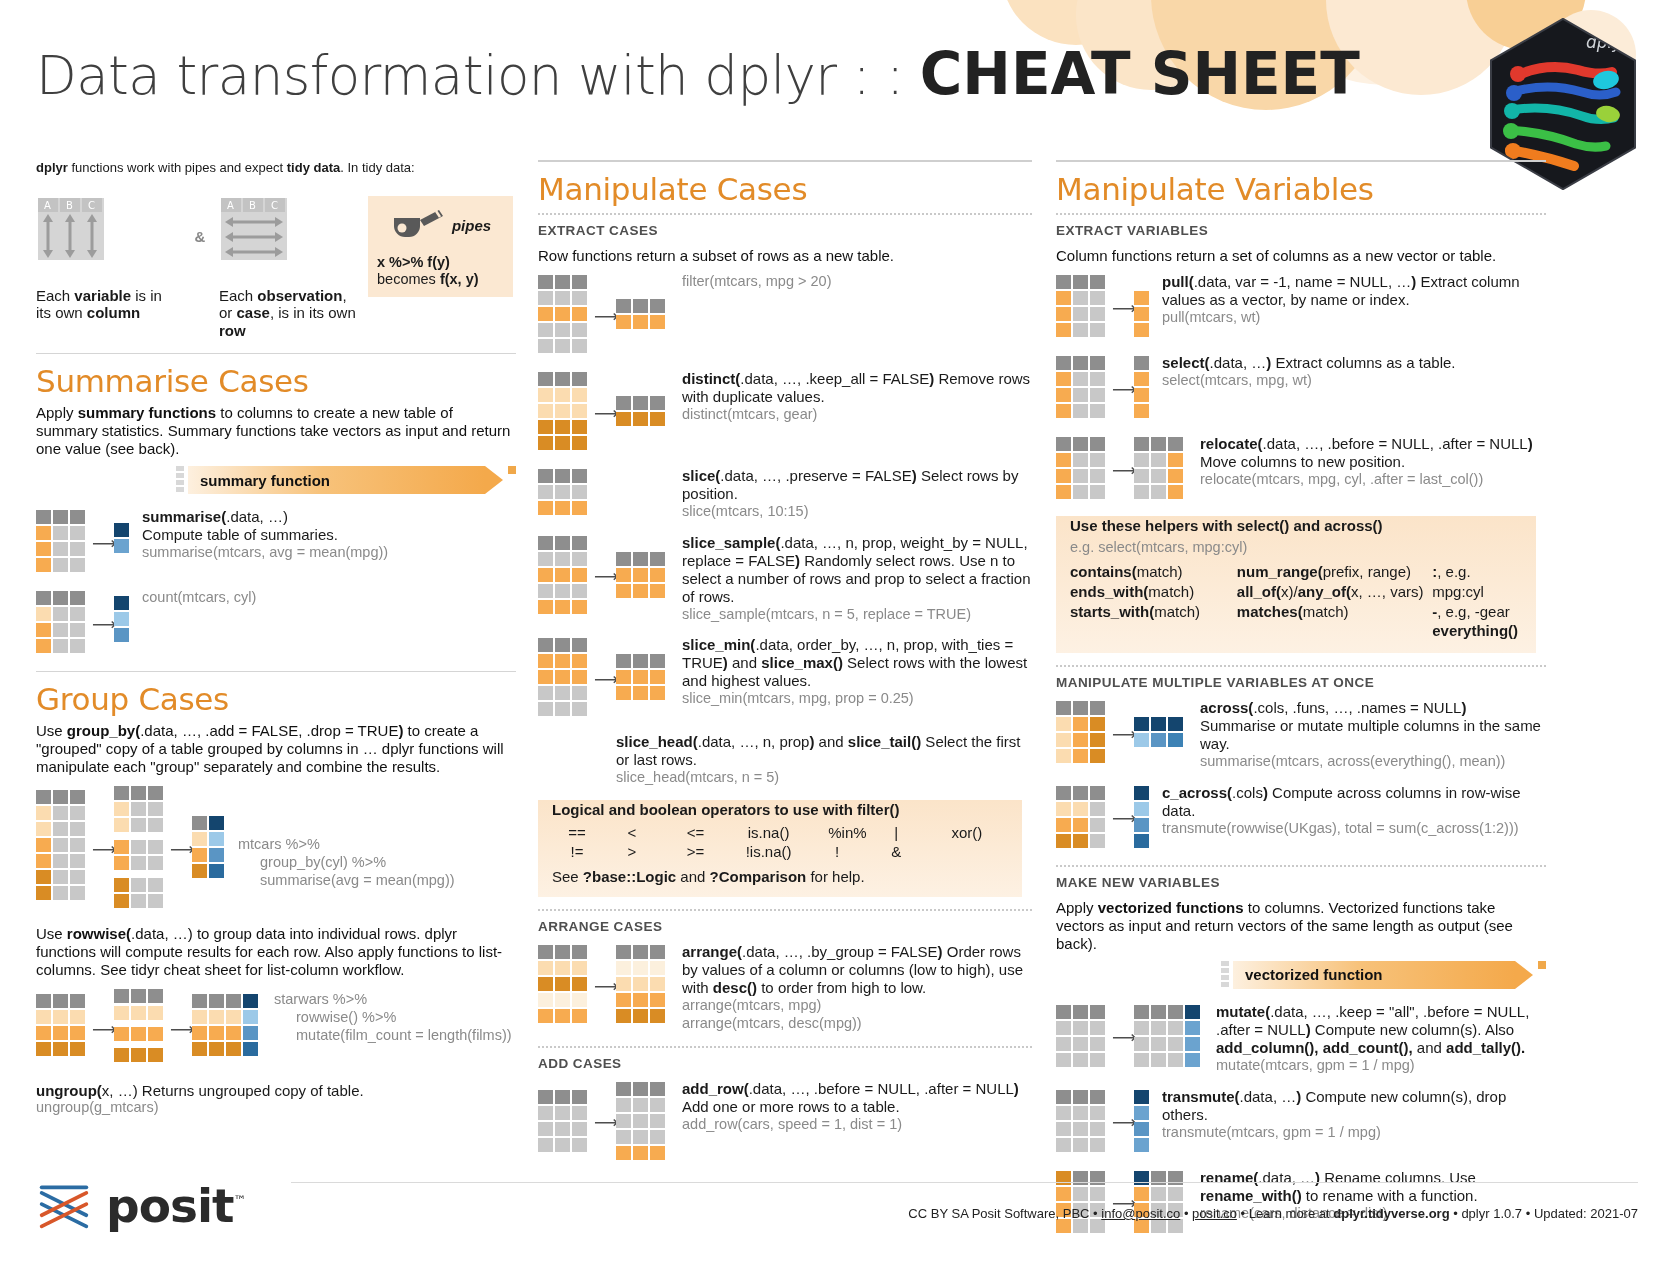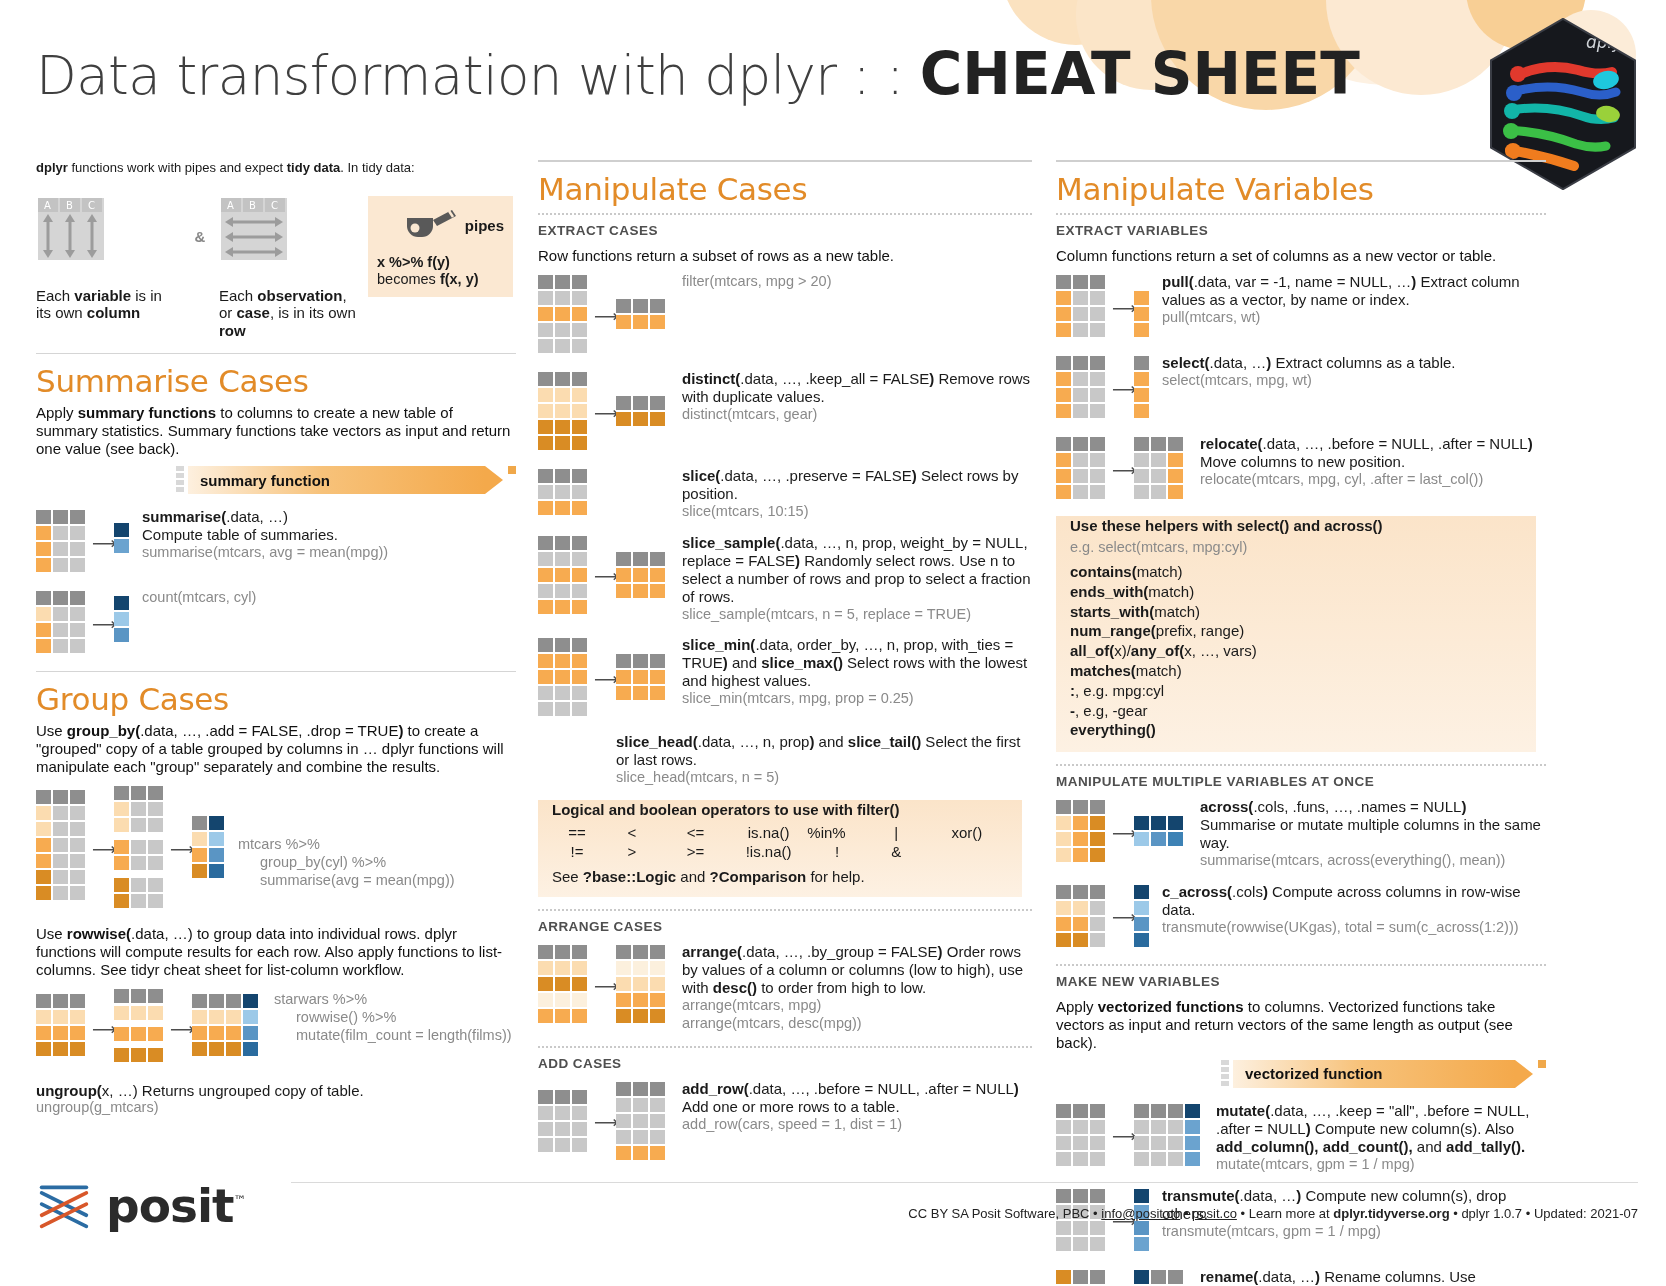--- a/index.html
+++ b/index.html
@@ -53,21 +53,21 @@
   b, strong { font-weight:bold; }
 
   
   .intro-lead { font-size:13px; line-height:1.2; margin-bottom:20px; }
   .intro-grid { display:flex; align-items:flex-start; gap:0; }
   .intro-cell { width:145px; }
   .amp { width:38px; text-align:center; font-size:15px; color:#888; font-weight:bold; padding-top:32px; }
   .intro-cap { font-size:15px; line-height:1.17; margin-top:21px; }
 
   .pipebox { background:#fbe8d2; width:145px; padding:8px 9px 9px 9px; margin-left:4px; }
-  .pipe-top { display:flex; align-items:center; justify-content:flex-end; height:44px; }
+  .pipe-top { display:flex; align-items:center; justify-content:center; height:44px;font-style:italic; }
   .pipe-label { font-weight:bold; font-size:15px; margin-left:4px; }
   .pipe-text { font-size:14.5px; line-height:1.2; margin-top:6px; font-weight:bold; }
   .pipe-text .lite { font-weight:normal; }
   .arrow { display:inline-block; width:22px; text-align:center; color:#4d4d4d; font-size:17px;
            vertical-align:top; line-height:1; }
 
   .entry { display:flex; align-items:flex-start; margin-bottom:13px; }
   .entry .figs { flex:0 0 auto; display:flex; align-items:center; padding-top:2px; }
   .entry .txt { margin-left:10px; flex:1 1 auto; }
   .entry .txt .desc { font-size:15px; line-height:1.2; }
@@ -84,21 +84,21 @@
 
   
   .hlbox { background:#fbe8d2; padding:1px 14px 12px 14px; margin:10px 10px 12px 0; }
   .hlbox.grad { background:linear-gradient(180deg,#fbe4c9 0%, #fdf1e3 100%); }
   .hlbox .hltitle { font-weight:bold; font-size:15px; margin-bottom:5px; }
   .hlbox .hlsub { font-size:14.5px; color:#8a8a8a; margin-bottom:7px; }
   .optab { width:100%; font-size:15px; border-collapse:collapse; }
   .optab td { padding:1px 0; }
   .seehelp { font-size:15px; margin-top:7px; }
 
-  .helpcols { display:flex; gap:0; font-size:15px; line-height:1.32;flex-direction:column; }
+  .helpcols { display:flex; gap:0; font-size:15px; line-height:1.32; }
   .helpcols .hc { }
   .hc1 { width:175px; }
   .hc2 { width:205px; }
   .hc3 { width:auto; }
 
   
   .footer { position:absolute; left:36px; right:28px; bottom:22px; height:92px; }
   .footrule { border-top:1.5px solid #dadada; position:absolute; left:255px; right:0; top:10px; }
   .footer-text { position:absolute; right:0; top:34px; font-size:13px; color:#222; white-space:nowrap; }
   .footer-text a { color:#222; }
@@ -659,21 +659,21 @@
 
     <div class="hlbox grad">
       <div class="hltitle">Logical and boolean operators to use with filter()</div>
       <table class="optab">
         <tbody>
             <tr>
           <td style="width:11%;text-align:center">==</td>
           <td style="width:13%;text-align:center">&lt;</td>
           <td style="width:15%;text-align:center">&lt;=</td>
           <td style="width:17%;text-align:center">is.na()</td>
-          <td style="width:13%;text-align:left">%in%</td>
+          <td style="width:13%;text-align:right">%in%</td>
           <td style="width:13%;text-align:center">|</td>
           <td style="width:18%;text-align:center">xor()</td>
         </tr>
         <tr>
           <td style="text-align:center">!=</td>
           <td style="text-align:center">&gt;</td>
           <td style="text-align:center">&gt;=</td>
           <td style="text-align:center">!is.na()</td>
           <td style="text-align:center">!</td>
           <td style="text-align:center">&amp;</td>

